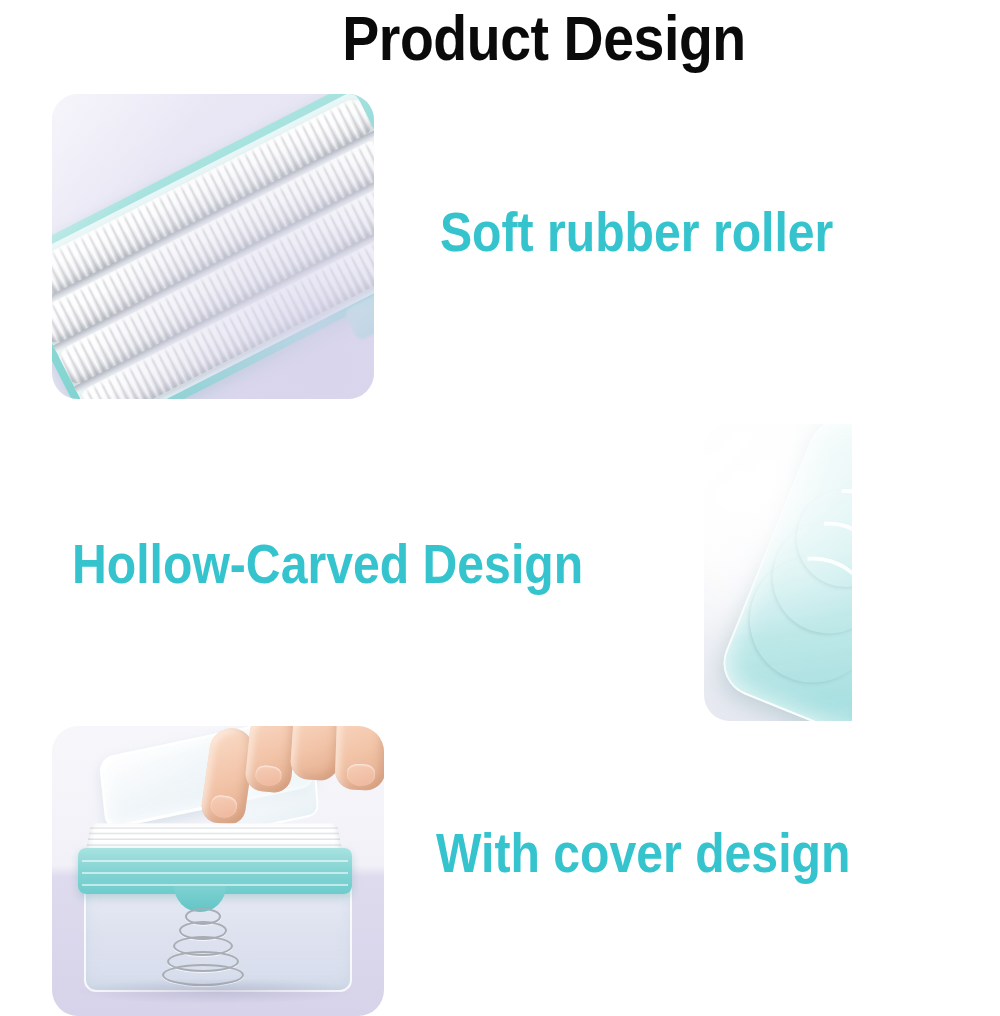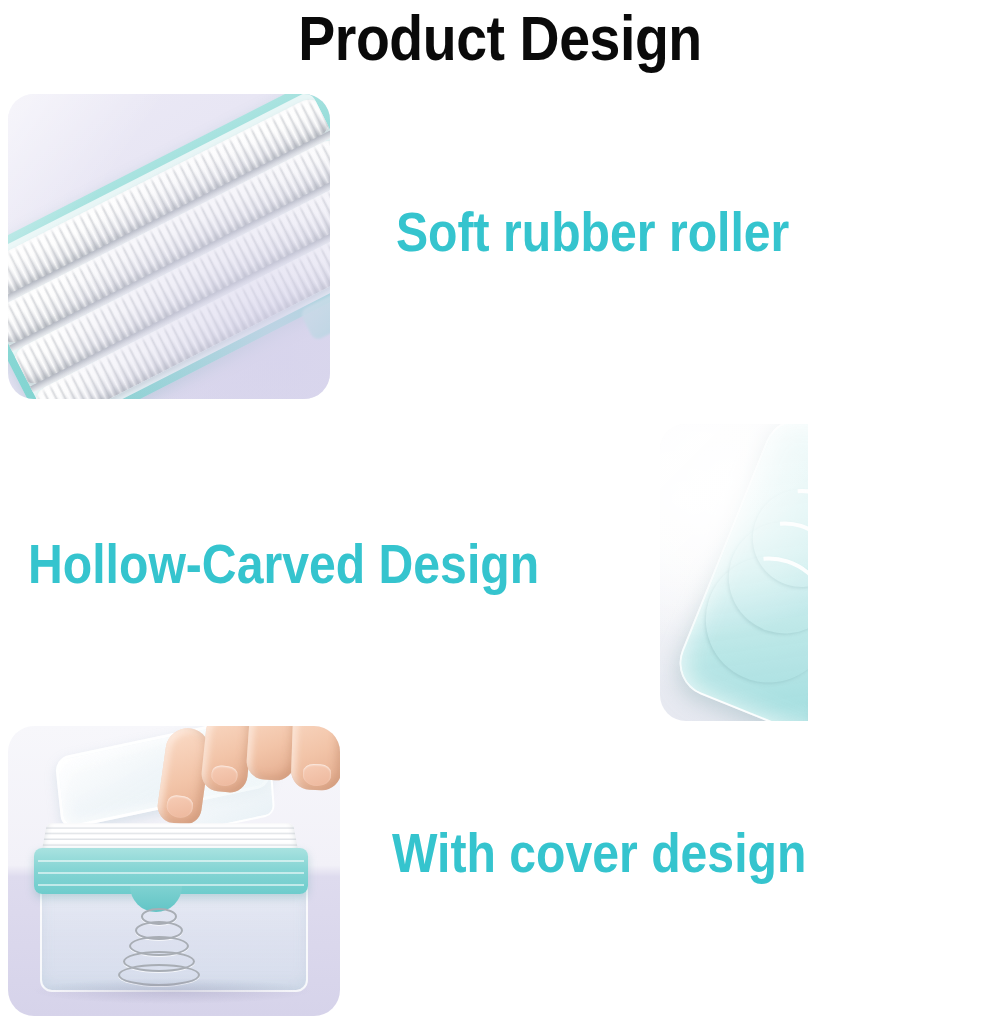--- a/index.html
+++ b/index.html
@@ -10,20 +10,21 @@
   }
   body {
     font-family: "Liberation Sans", sans-serif;
   }
   #page {
     position: relative;
     width: 808px;
     height: 1016px;
     background: #ffffff;
     overflow: hidden;
+    margin-left: 44px;
   }
 
   
   .page-title {
     position: absolute;
     left: 0;
     top: 2px;
     width: 1000px;
     text-align: center;
     font-family: "Liberation Sans Narrow", "Liberation Sans", sans-serif;

